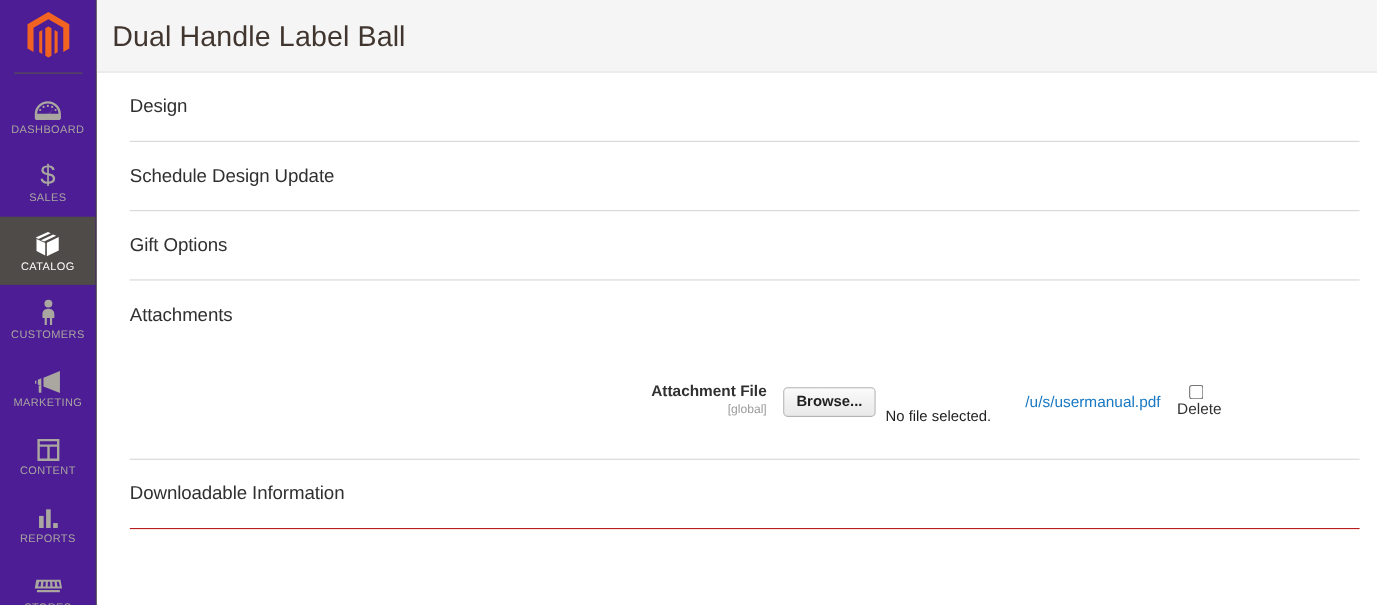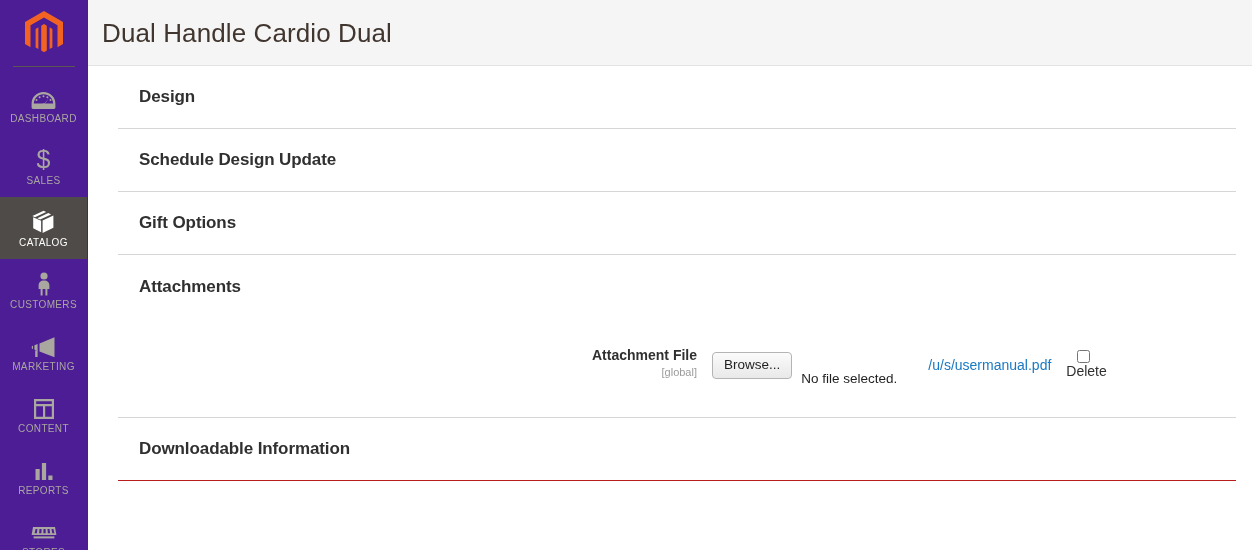--- a/index.html
+++ b/index.html
@@ -112,25 +112,24 @@
   .content {
     padding: 0 0 0 0;
   }
 
   .section {
     margin: 0 16px 0 30px;
     border-bottom: 1px solid #d6d6d6;
   }
   .section-title {
     font-size: 17px;
-    font-weight: bold;
+    font-weight: normal;
     color: #303030;
     padding: 22px 0 21px 0;
     letter-spacing: -0.1px;
-    margin-left: 21px;
   }
   .section-collapsed .section-title { padding: 21px 0 21px 0; }
 
   
   .section-attachments .section-title { padding: 22px 0 18px 0; }
   .attach-body {
     padding: 28px 0 30px 0;
   }
 
   .field-row {
@@ -177,20 +176,21 @@
   .browse-btn {
     font-family: "Liberation Sans", sans-serif;
     font-size: 13.5px;
     color: #1f1f1f;
     background: linear-gradient(to bottom, #fbfbfb 0%, #f1f1f1 52%, #e9e9e9 100%);
     border: 1px solid #b4b4b4;
     border-radius: 4px;
     padding: 4px 11px 5px 11px;
     line-height: 16px;
     cursor: pointer;
+    font-weight: bold;
   }
   .no-file-text {
     font-size: 13.5px;
     color: #1f1f1f;
     margin-left: 9px;
     line-height: 16px;
     white-space: nowrap;
     margin-top: 28px;
   }
 
@@ -341,21 +341,21 @@
           <rect class="ico-fill" x="2.6" y="12.4" width="20.8" height="2"></rect>
         </svg>
       </span>
       <span class="nav-label">STORES</span>
     </a>
   </nav>
 
   <div class="main">
 
     <div class="page-header">
-      <h1 class="page-title">Dual Handle Cardio Dual</h1>
+      <h1 class="page-title">Dual Handle Label Ball</h1>
     </div>
 
     <div class="content">
 
       <div class="section section-collapsed">
         <div class="section-title">Design</div>
       </div>
 
       <div class="section section-collapsed">
         <div class="section-title">Schedule Design Update</div>

